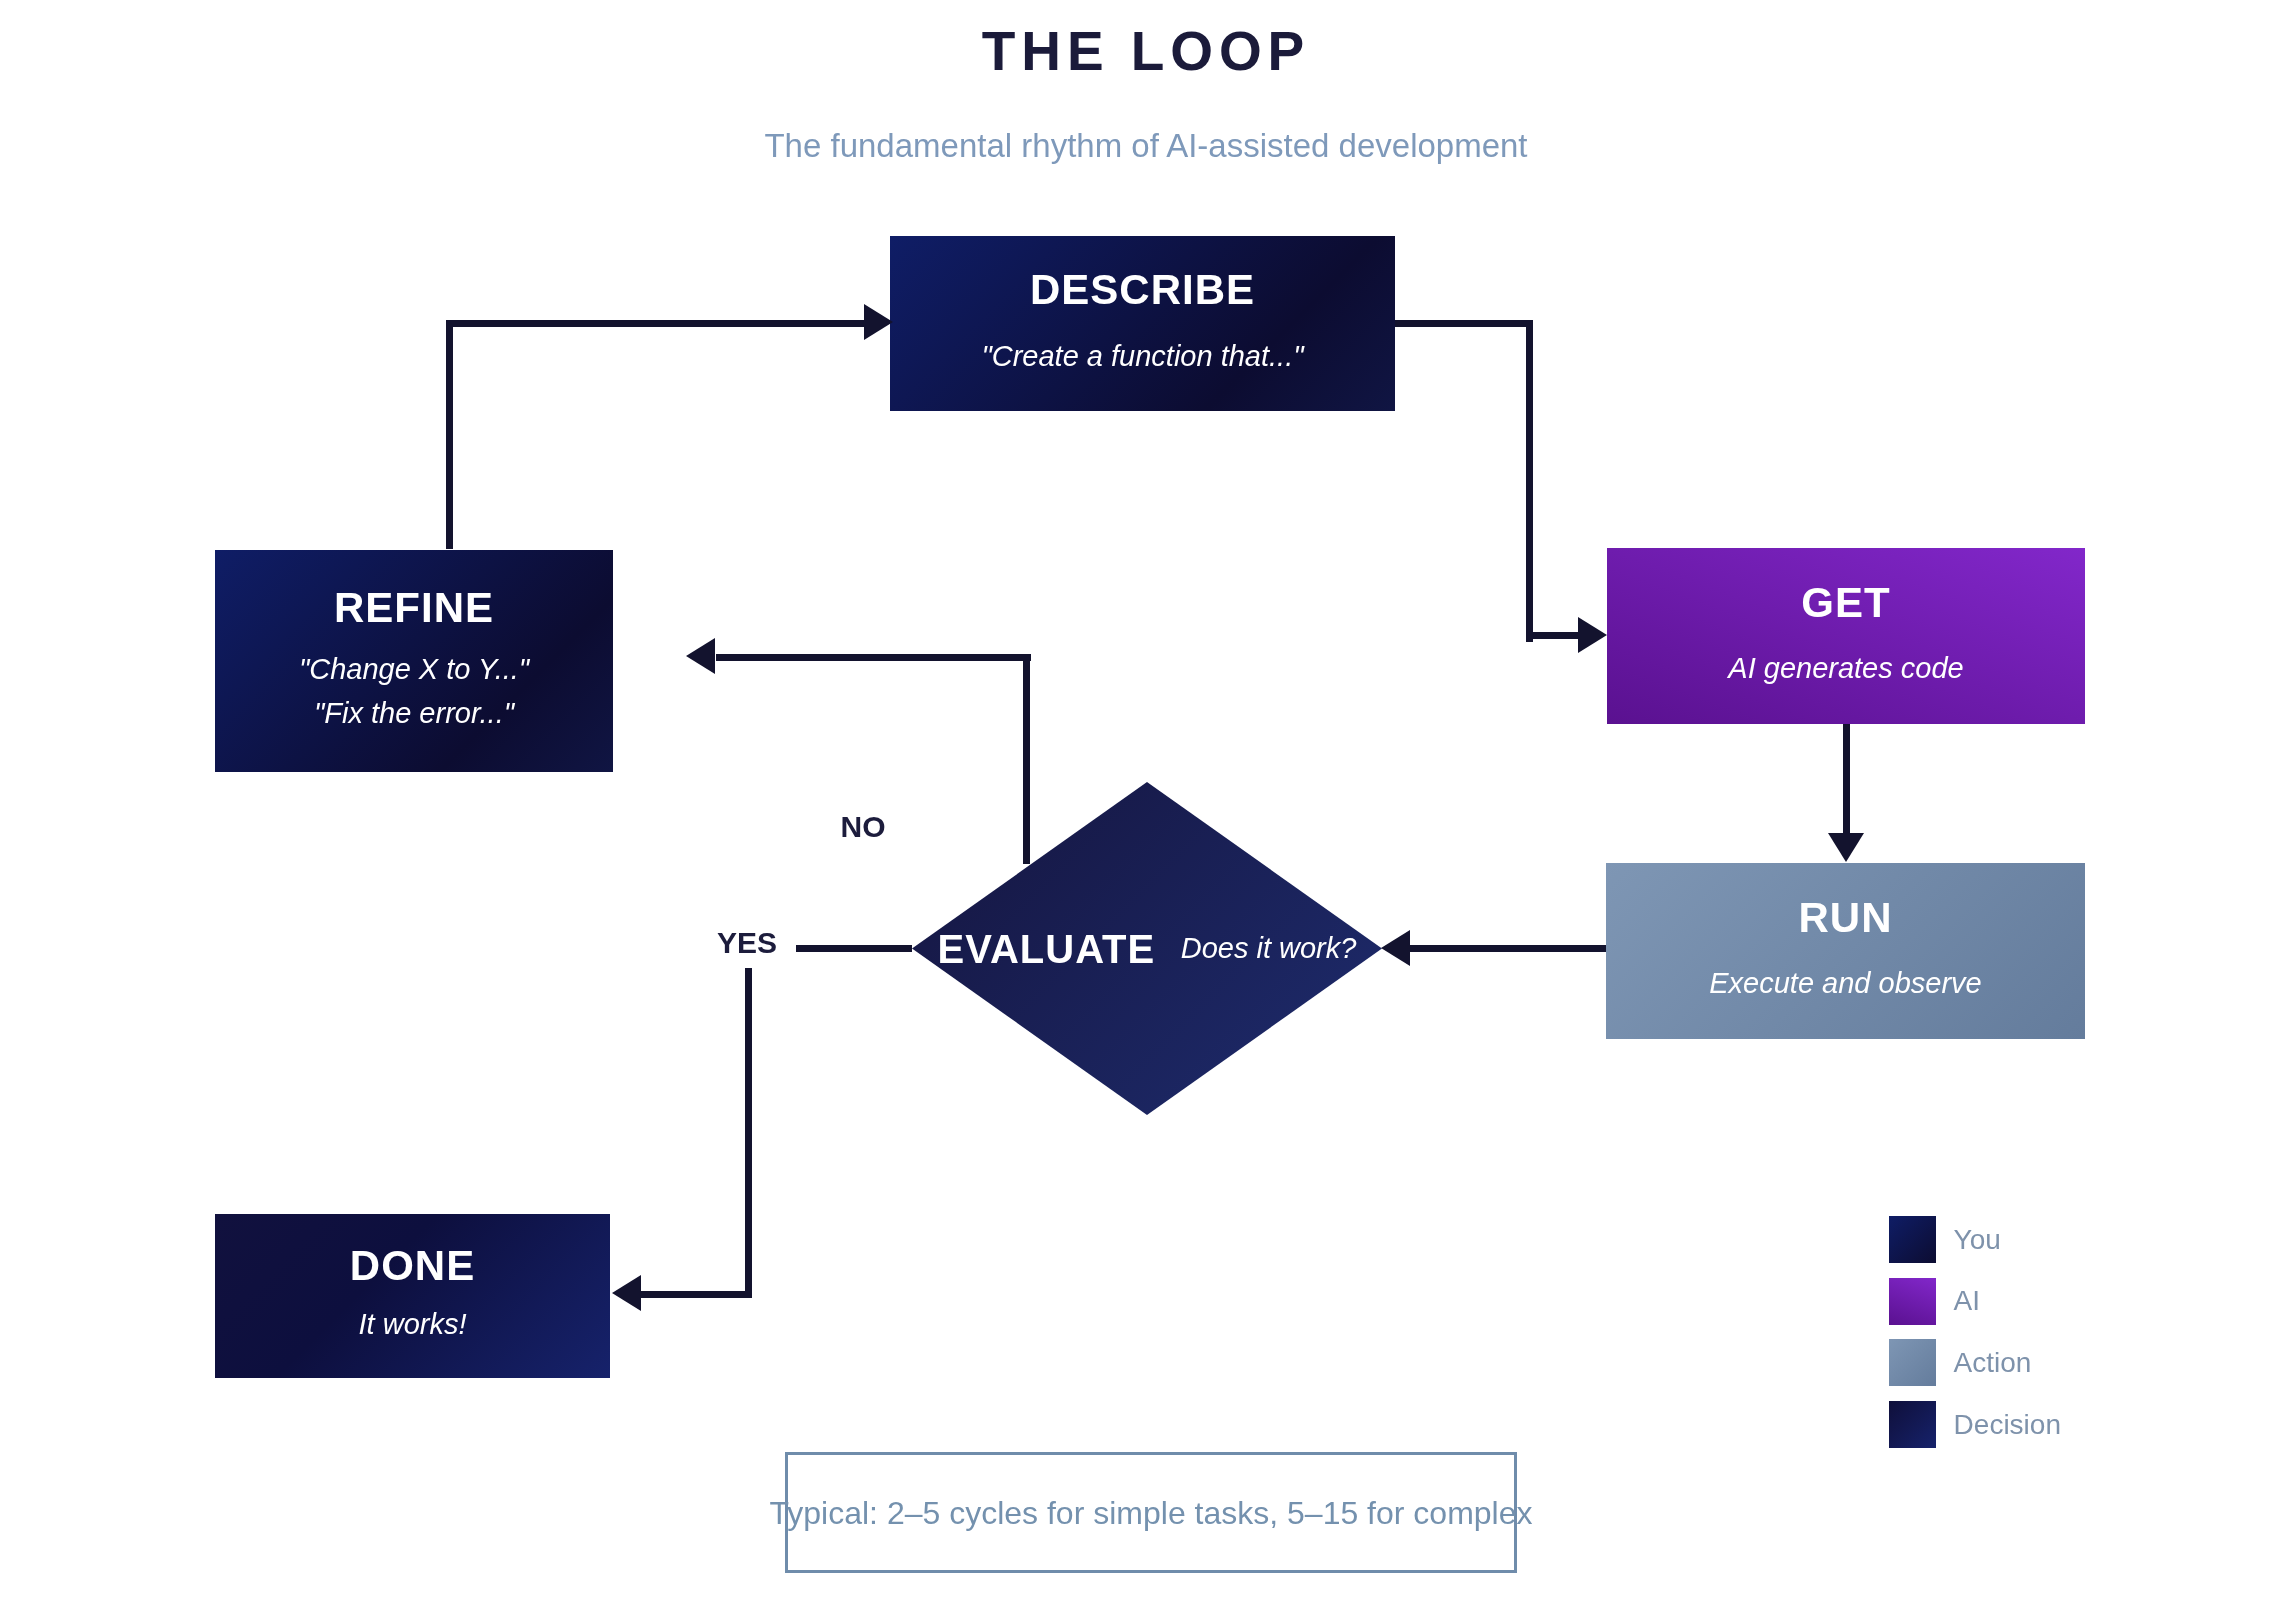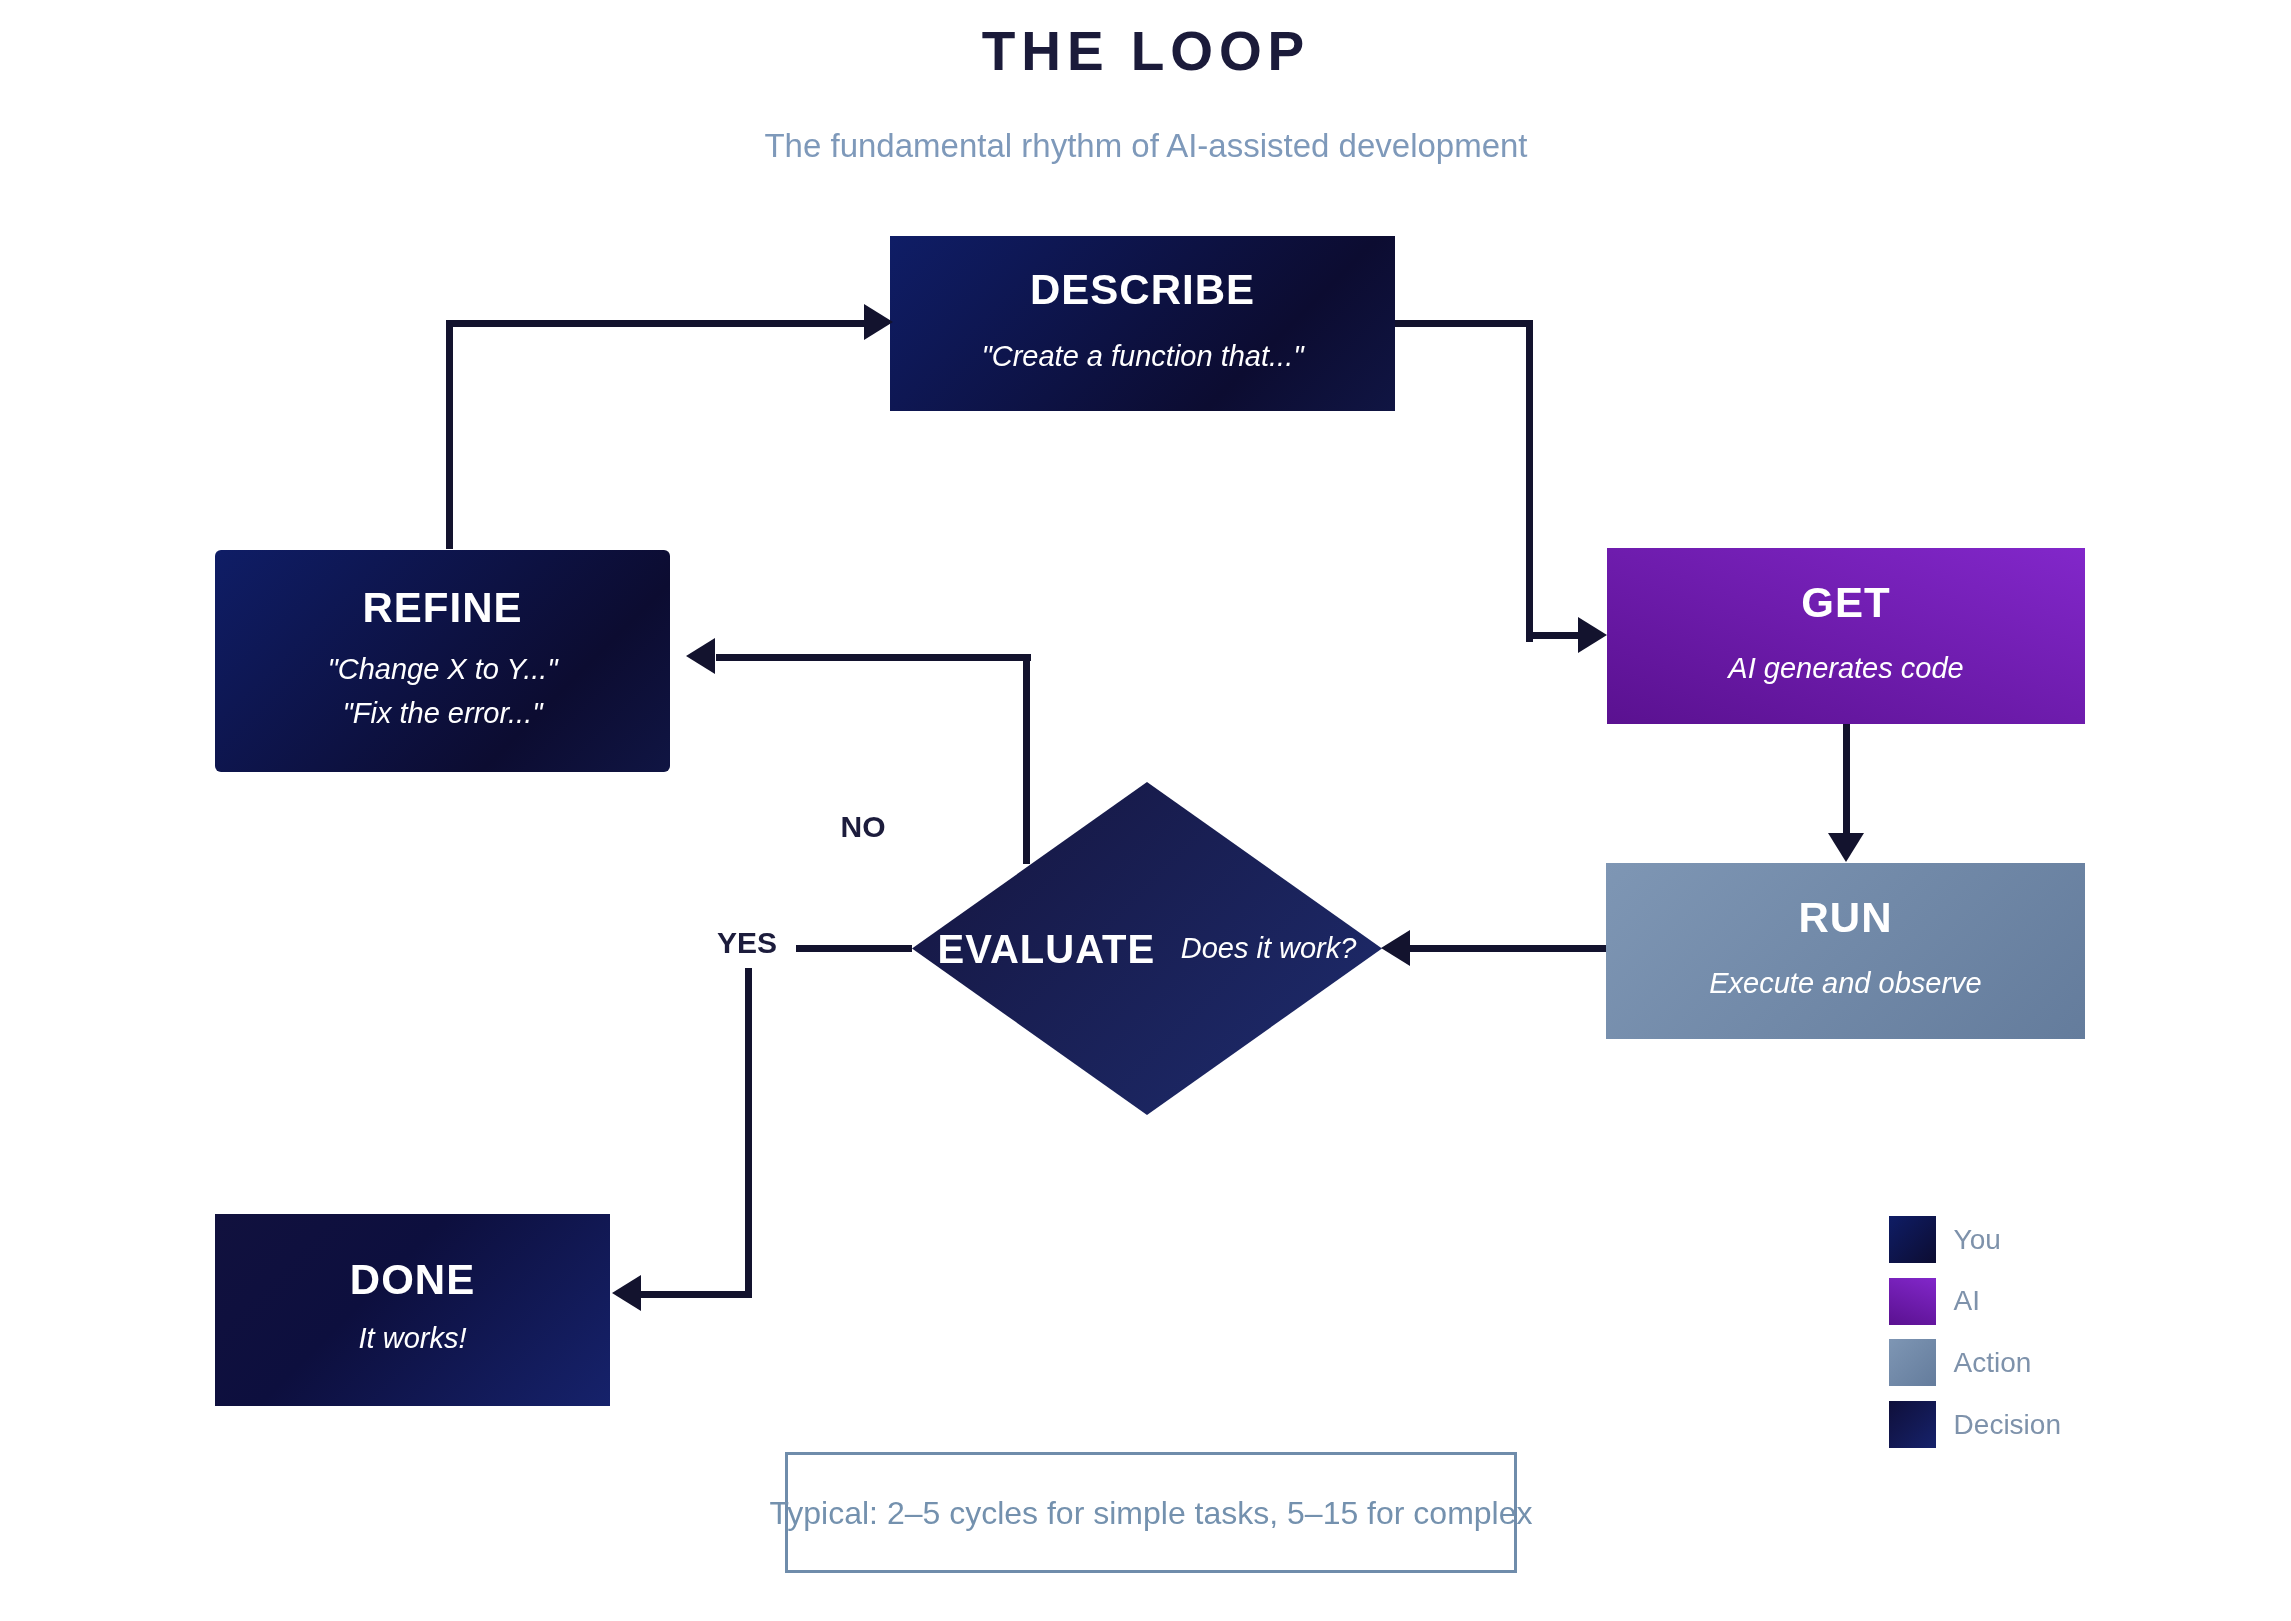--- a/index.html
+++ b/index.html
@@ -30,23 +30,23 @@
     color:#ffffff;text-align:center;
   }
   .node-title{font-weight:bold;font-size:42px;letter-spacing:1px;line-height:1;}
   .node-sub{font-style:italic;font-size:29px;line-height:1.5;}
   .node-describe{left:890px;top:236px;width:505px;height:175px;
     background:linear-gradient(135deg,#0f1d66 0%,#0c0c31 72%,#101543 100%);gap:23.5px;}
   .node-get{left:1607px;top:548px;width:478px;height:176px;
     background:linear-gradient(200deg,#8227ca 0%,#5a1190 100%);gap:23.5px;}
   .node-run{left:1606px;top:863px;width:479px;height:176px;
     background:linear-gradient(135deg,#7e96b4 0%,#647c9c 100%);gap:23.5px;}
-  .node-refine{left:215px;top:550px;width:455px;height:222px;
-    background:linear-gradient(135deg,#0f1d66 0%,#0c0c31 72%,#101543 100%);gap:19.6px;border-radius:6px;}
-  .node-done{left:215px;top:1214px;width:395px;height:192px;
+  .node-refine{left:215px;top:550px;width:398px;height:222px;
+    background:linear-gradient(135deg,#0f1d66 0%,#0c0c31 72%,#101543 100%);gap:19.6px;}
+  .node-done{left:215px;top:1214px;width:395px;height:164px;
     background:linear-gradient(135deg,#11113e 0%,#0d0f3e 40%,#16226b 100%);gap:15.7px;}
   
   .diamond{
     position:absolute;left:912px;top:782px;width:470px;height:333px;
     background:linear-gradient(135deg,#15153f 0%,#1e2c6e 100%);
     clip-path:polygon(50% 0%,100% 50%,50% 100%,0% 50%);
     display:flex;flex-direction:row;align-items:center;justify-content:center;
     color:#ffffff;text-align:center;gap:25.5px;
   }
   .diamond .node-title{font-size:40px;}

